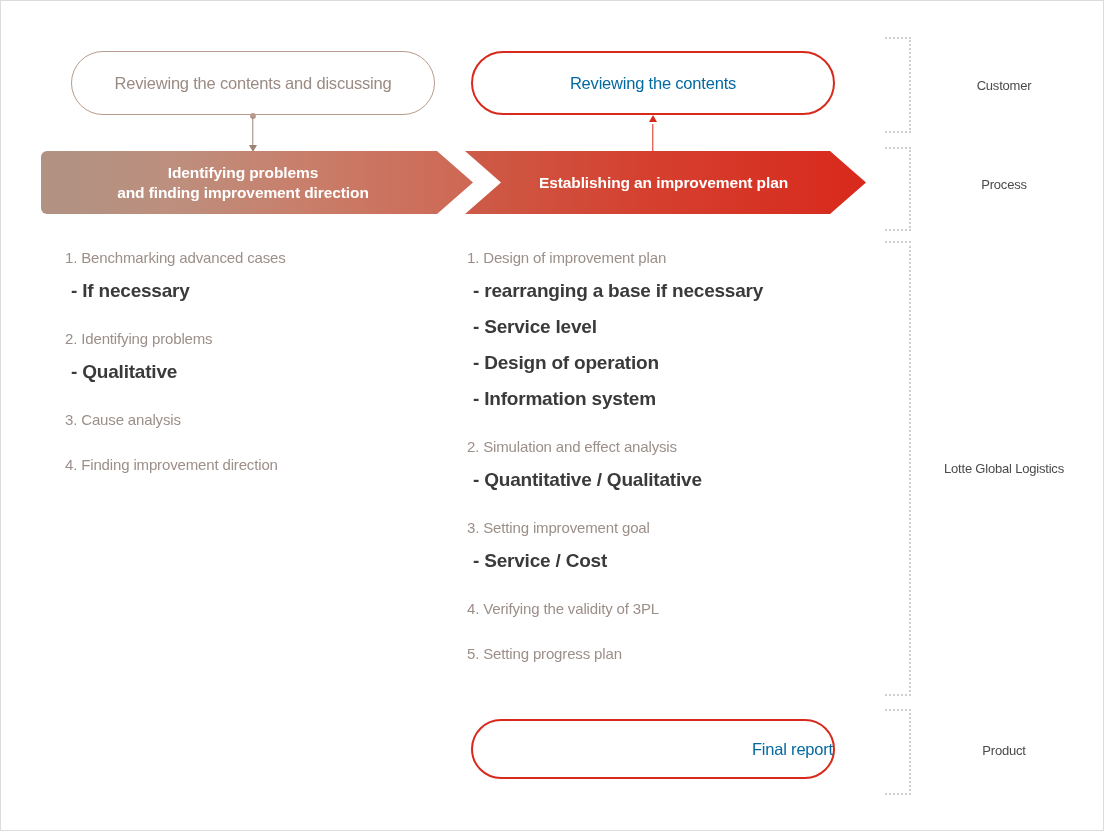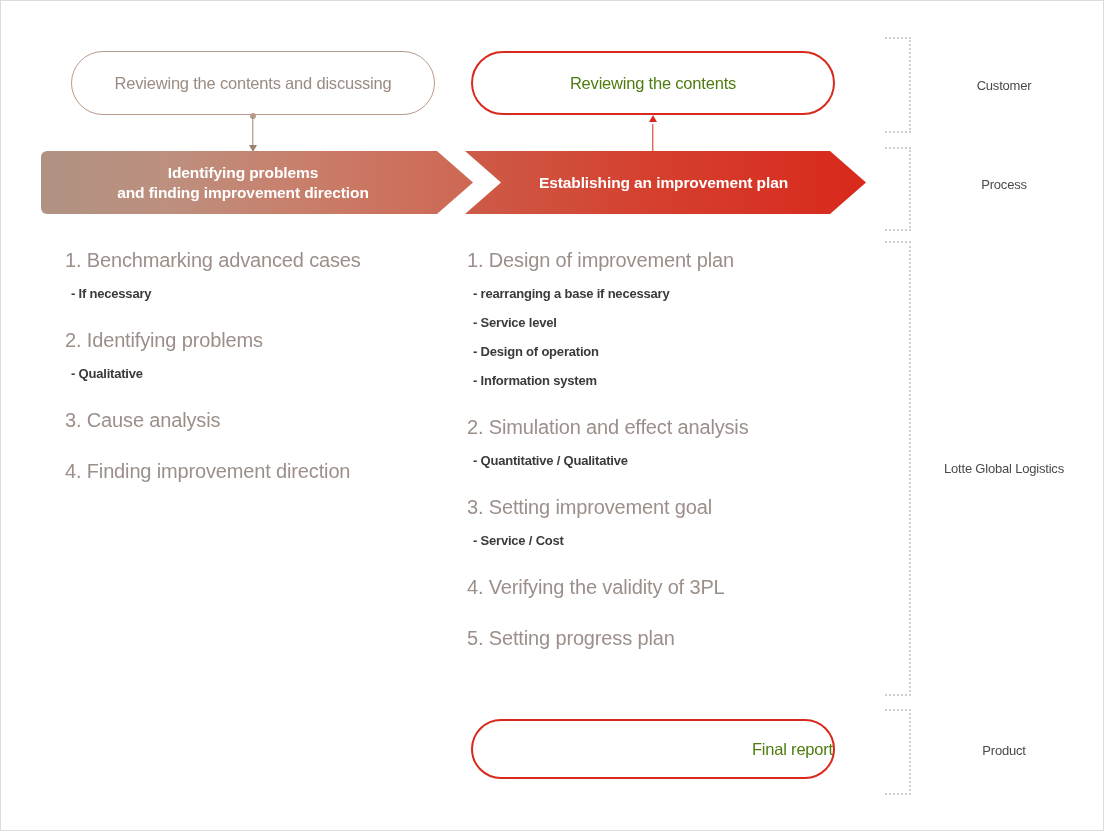--- a/index.html
+++ b/index.html
@@ -31,21 +31,21 @@
     justify-content: center;
     font-size: 16.5px;
     letter-spacing: -0.2px;
   }
   .pill-muted {
     border: 1.6px solid #b89b8c;
     color: #9a8b83;
   }
   .pill-red {
     border: 2.2px solid #d8291c;
-    color: #4d7c0f;
+    color: #0369a1;
   }
 
   #pill-review-discuss { left: 70px;  top: 50px;  width: 364px; height: 64px; }
   #pill-review         { left: 470px; top: 50px;  width: 364px; height: 64px; }
   #pill-final-report   { left: 470px; top: 718px; width: 364px; height: 60px; justify-content: flex-end; }
 
   
   .conn {
     position: absolute;
   }
@@ -126,28 +126,28 @@
   
   .column {
     position: absolute;
     top: 248px;
   }
   #col-left  { left: 64px;  width: 380px; }
   #col-right { left: 466px; width: 380px; }
 
   .item-num {
     color: #9c8f89;
-    font-size: 20px;
+    font-size: 15px;
     letter-spacing: -0.15px;
     margin: 0 0 14px 0;
     white-space: nowrap;
   }
   .item-sub {
     color: #3a3a3a;
-    font-size: 13px;
+    font-size: 19px;
     font-weight: 600;
     letter-spacing: -0.2px;
     margin: 0 0 14px 6px;
     white-space: nowrap;
   }
   .gap-md  { height: 14px; }
 
   
   .bracket {
     position: absolute;

